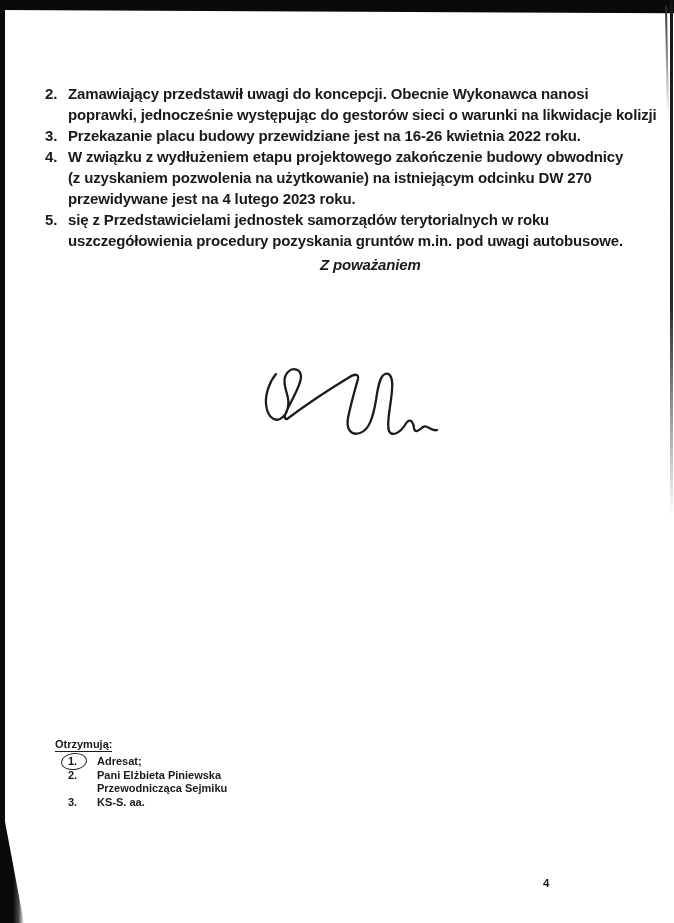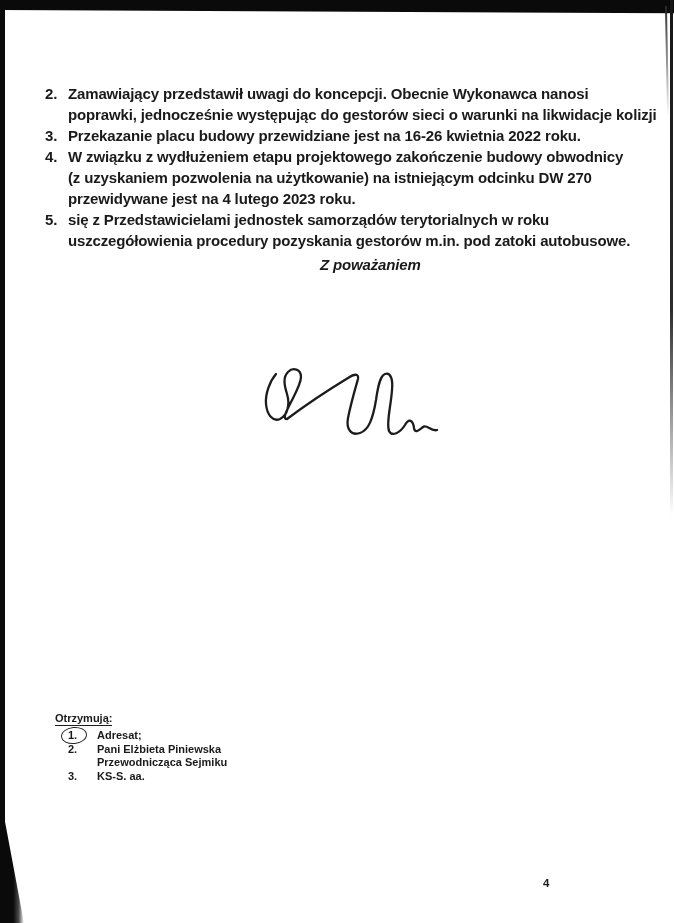--- a/index.html
+++ b/index.html
@@ -37,21 +37,21 @@
   .t-line {
     height:21px; line-height:21px; white-space:nowrap;
     font-size:15px; font-weight:600; letter-spacing:-0.15px;
   }
   .item { display:flex; }
   .num { flex:0 0 23px; width:23px; }
   .closing { margin-top:3px; margin-left:275px;font-style:italic; }
   
   .signature { position:absolute; left:253px; top:358px; }
   
-  .distribution { position:absolute; left:55px; top:712px; font-size:11px; font-weight:700; }
+  .distribution { position:absolute; left:55px; top:738px; font-size:11px; font-weight:700; }
   .f-line { height:13.6px; line-height:13.6px; white-space:nowrap; }
   .dist-header {
     display:inline-block; height:12px; line-height:12px;
     border-bottom:1.6px solid #1c1c1c; padding-bottom:1px; margin-bottom:3px;
   }
   .f-item { display:flex; margin-left:13px; }
   .f-num { flex:0 0 29px; width:29px; position:relative; }
   .circle {
     position:absolute; left:-7px; top:-2px; width:24px; height:15px;
     border:1.6px solid #262626; border-radius:50%;
@@ -97,21 +97,21 @@
         <div class="t-line">W związku z wydłużeniem etapu projektowego zakończenie budowy obwodnicy</div>
         <div class="t-line">(z uzyskaniem pozwolenia na użytkowanie) na istniejącym odcinku DW 270</div>
         <div class="t-line">przewidywane jest na 4 lutego 2023 roku.</div>
       </div>
     </div>
 
     <div class="item">
       <div class="num t-line">5.</div>
       <div>
         <div class="t-line">się z Przedstawicielami jednostek samorządów terytorialnych w roku</div>
-        <div class="t-line">uszczegółowienia procedury pozyskania gestorów m.in. pod zatoki autobusowe.</div>
+        <div class="t-line">uszczegółowienia procedury pozyskania gruntów m.in. pod uwagi autobusowe.</div>
       </div>
     </div>
 
     <div class="closing t-line">Z poważaniem</div>
   </div>
 
   <svg class="signature" width="210" height="95" viewBox="0 0 210 95" aria-hidden="true">
     <path d="M23,16
              C17,23 12,36 13,46
              C14,57 20,64 27,61

